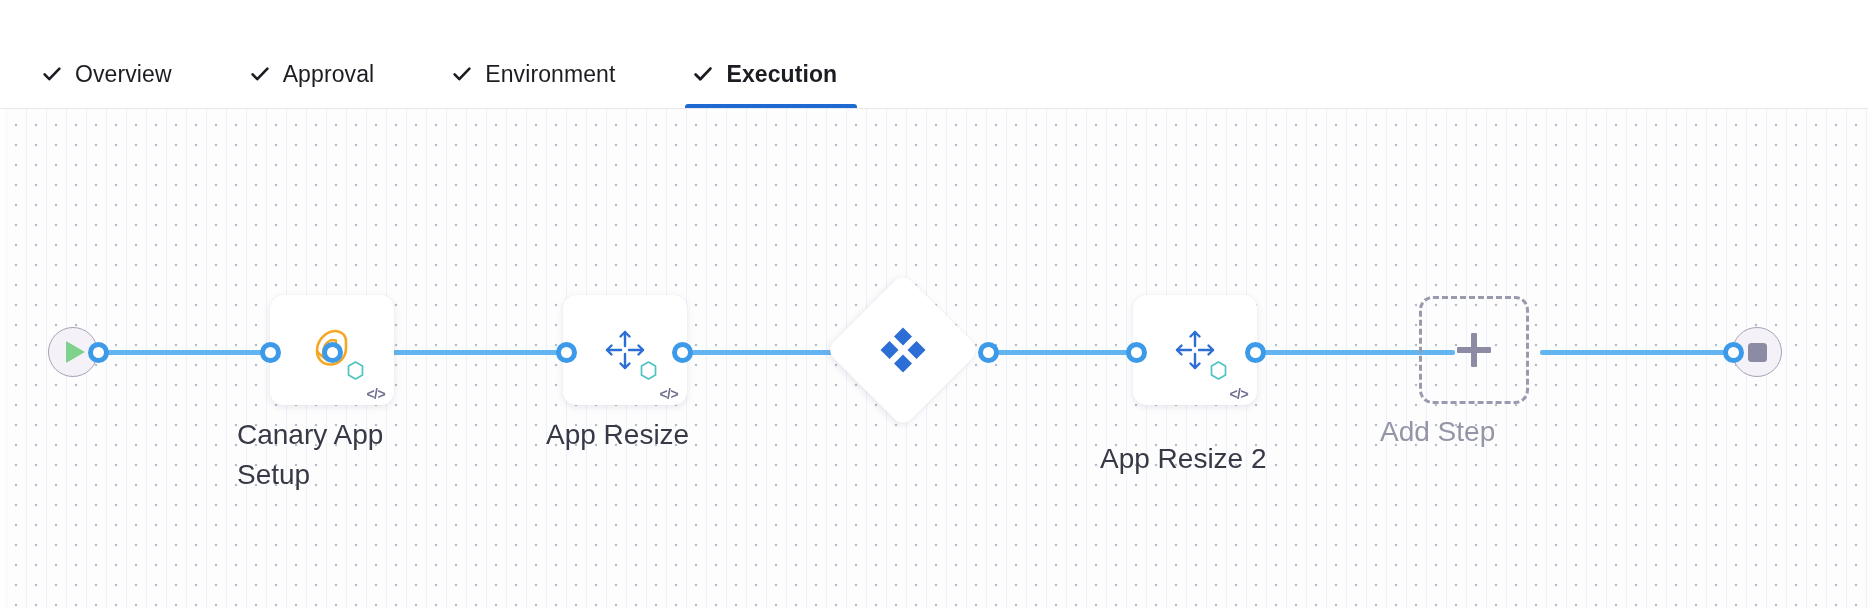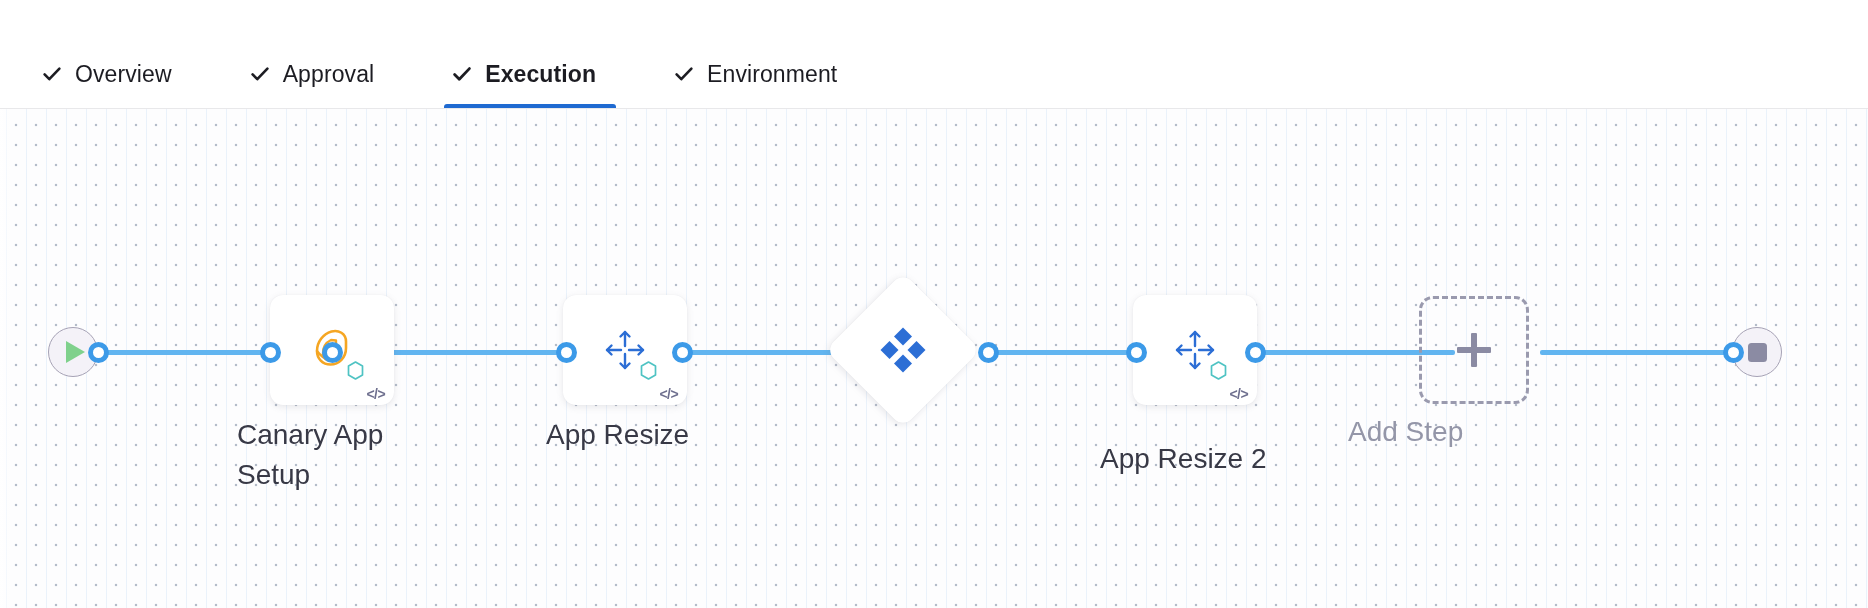--- a/index.html
+++ b/index.html
@@ -294,36 +294,36 @@
 
     <div class="tab">
       <span class="check">
         <svg viewBox="0 0 20 20">
             <path d="M2.6 10.4 L7.3 15.2 L17.4 4.6" fill="none" stroke="currentColor" stroke-width="2.6" stroke-linecap="round" stroke-linejoin="round"></path>
           </svg>
       </span>
       <span class="tab-label">Approval</span>
     </div>
 
+    <div class="tab">
+      <span class="check">
+        <svg viewBox="0 0 20 20">
+            <path d="M2.6 10.4 L7.3 15.2 L17.4 4.6" fill="none" stroke="currentColor" stroke-width="2.6" stroke-linecap="round" stroke-linejoin="round"></path>
+          </svg>
+      </span>
+      <span class="tab-label">Environment</span>
+    </div>
+
     <div class="tab is-active">
       <span class="check">
         <svg viewBox="0 0 20 20">
             <path d="M2.6 10.4 L7.3 15.2 L17.4 4.6" fill="none" stroke="currentColor" stroke-width="2.8" stroke-linecap="round" stroke-linejoin="round"></path>
           </svg>
       </span>
       <span class="tab-label">Execution</span>
-    </div>
-
-    <div class="tab">
-      <span class="check">
-        <svg viewBox="0 0 20 20">
-            <path d="M2.6 10.4 L7.3 15.2 L17.4 4.6" fill="none" stroke="currentColor" stroke-width="2.6" stroke-linecap="round" stroke-linejoin="round"></path>
-          </svg>
-      </span>
-      <span class="tab-label">Environment</span>
     </div>
 
 
   </div>
 
   <div class="canvas">
     <div class="flow">
 
       <div class="rail" style="left:95px;  width:175px;"></div>
       <div class="rail" style="left:390px; width:175px;"></div>
@@ -429,21 +429,21 @@
           </div>
           <span class="code-badge">&lt;/&gt;</span>
         </div>
       </div>
       <div class="port" style="left:1245px;"></div>
       <div class="node-label" style="left:1100px;margin-top:24px;">App Resize 2</div>
 
       <div class="node-add" style="left:1419px;">
         <span class="plus-icon"></span>
       </div>
-      <div class="node-label add-label" style="left:1348px;">Add Step</div>
+      <div class="node-label add-label" style="left:1380px;">Add Step</div>
 
       <div class="port" style="left:1723px;"></div>
       <div class="terminal" style="left:1732px;">
         <span class="stop-sq"></span>
       </div>
 
     </div>
   </div>
 
 </div>

